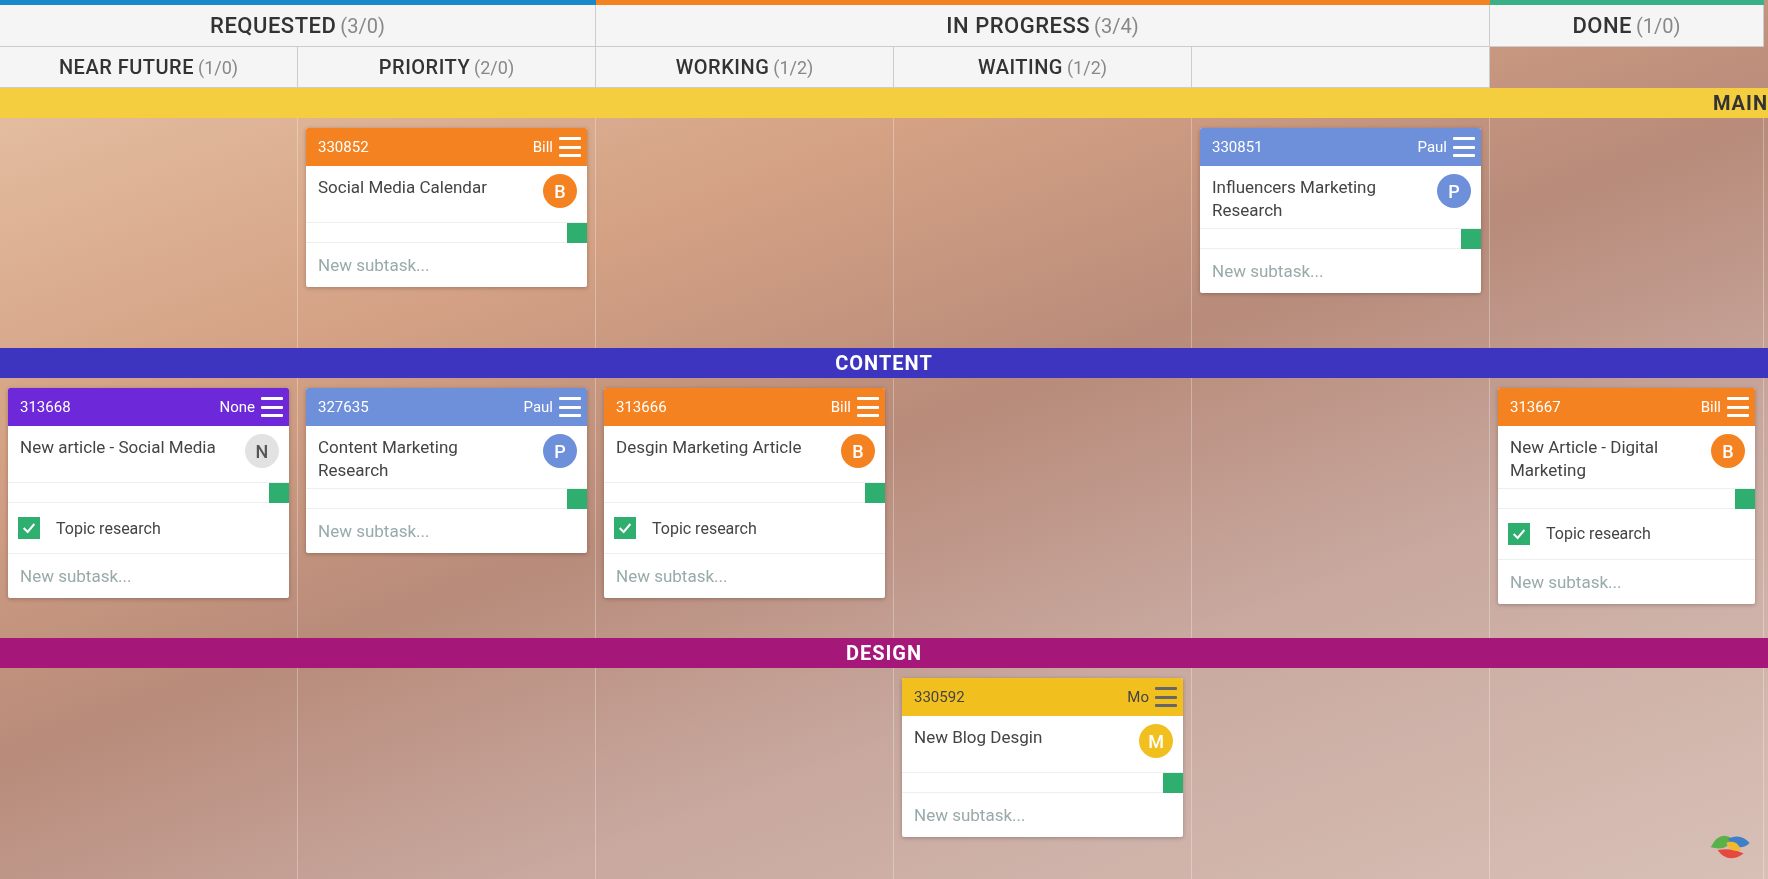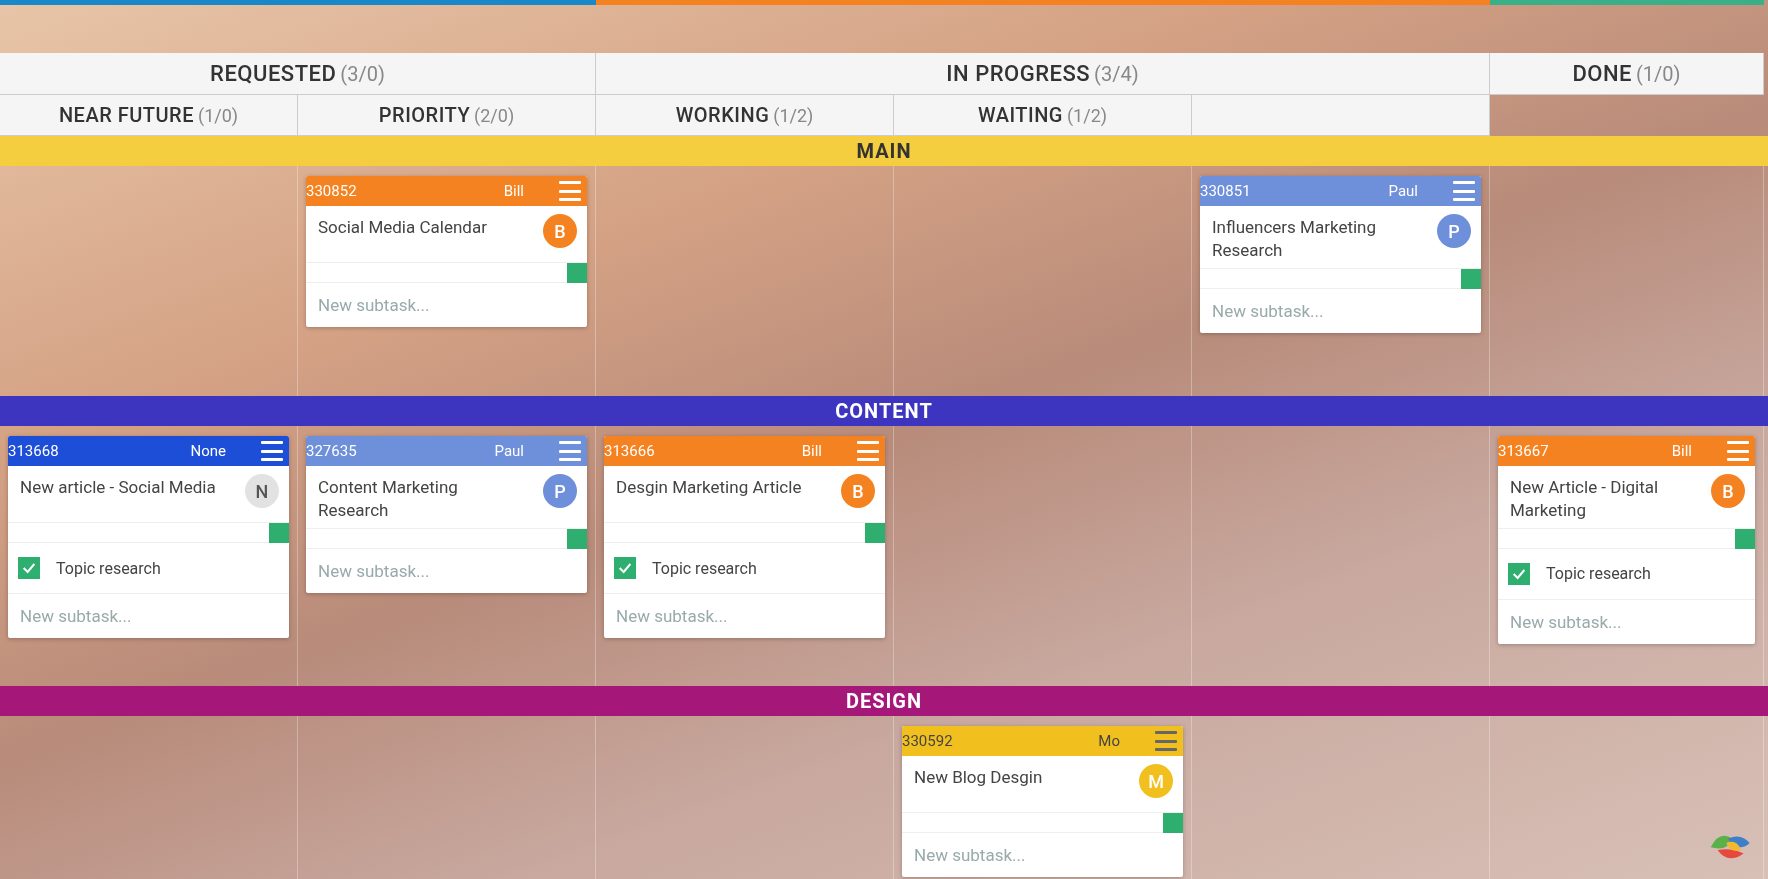--- a/index.html
+++ b/index.html
@@ -19,33 +19,33 @@
   .accent-done { background: #39B087; }
   .top-cell { border-right:1px solid #ccc; border-bottom:1px solid #ccc; background:#f5f5f5; text-align:center; padding:8px 0; }
   .top-cell-label { font-size:22px; color:#333; font-weight:500; letter-spacing:0.5px; }
   .top-cell-count { font-size:20px; color:#888; }
   .sub-headers { display: grid; grid-template-columns: 298px 298px 298px 298px 298px 274px; width:100%; }
   .sub-cell { border-right:1px solid #ccc; border-bottom:1px solid #ccc; background:#f5f5f5; text-align:center; padding:8px 0; }
   .sub-cell-label { font-size:20px; color:#333; font-weight:500; letter-spacing:0.5px; }
   .sub-cell-count { font-size:18px; color:#888; }
   .done-cell { grid-row: span 2; display:flex; align-items:center; justify-content:center; }
   .swimlane-header { text-align:center; font-size:20px; font-weight:700; padding:3px 0; letter-spacing:1px; }
-  .sl-main    { background: #F4CE3F; color:#333; }
+  .sl-main    { background: #F4CE3F; color:#333;text-align:right; }
   .sl-content { background: #3D34BF; color:#fff; }
   .sl-design  { background: #A5187A; color:#fff; }
   .lane-body { display:grid; grid-template-columns: 298px 298px 298px 298px 298px 274px; min-height:160px; flex:1; }
   .lane-col { border-right:1px solid rgba(255,255,255,0.3); padding:10px 8px; }
   .card {
     background:#fff; border-radius:2px; box-shadow:0 1px 4px rgba(0,0,0,0.25);
     margin-bottom:10px; overflow:hidden; font-size:16px;
   }
-  .card-top { height:30px; display:flex; align-items:center; padding:0 6px 0 0; color:#fff; font-size:15px;gap:29px; }
+  .card-top { height:38px; display:flex; align-items:center; padding:0 6px 0 12px; color:#fff; font-size:15px; }
   .ct-orange { background:#F58220; }
   .ct-blue   { background:#6E8FD9; }
-  .ct-green  { background:#1d4ed8; }
+  .ct-green  { background:#6d28d9; }
   .ct-yellow { background:#F2C01E; color:#444; }
   .ct-id { flex:0 0 auto; }
   .ct-spacer { flex:1; }
   .ct-user { margin-right:6px; }
   .ct-menu { width:22px; height:20px; display:flex; flex-direction:column; justify-content:space-between; cursor:pointer; }
   .ct-menu span { display:block; height:3px; background:currentColor; border-radius:1px; }
   .card-body { padding:10px 12px 6px; min-height:56px; position:relative; }
   .card-title { color:#444; font-size:17px; line-height:1.35; max-width: calc(100% - 44px); }
   .avatar {
     position:absolute; right:10px; top:8px; width:34px; height:34px; border-radius:50%;
@@ -70,21 +70,21 @@
 <body>
 
 <div class="board">
 
   <div class="col-headers">
     <div class="top-accent accent-req"></div>
     <div class="top-accent accent-prog"></div>
     <div class="top-accent accent-done"></div>
   </div>
 
-  <div style="display:grid; grid-template-columns:596px 894px 274px;margin-top:48px;">
+  <div style="display:grid; grid-template-columns:596px 894px 274px;">
     <div class="top-cell">
       <span class="top-cell-label">REQUESTED</span>
       <span class="top-cell-count">(3/0)</span>
     </div>
     <div class="top-cell">
       <span class="top-cell-label">IN PROGRESS</span>
       <span class="top-cell-count">(3/4)</span>
     </div>
     <div class="top-cell done-cell" style="grid-row:span 1;">
       <div>

